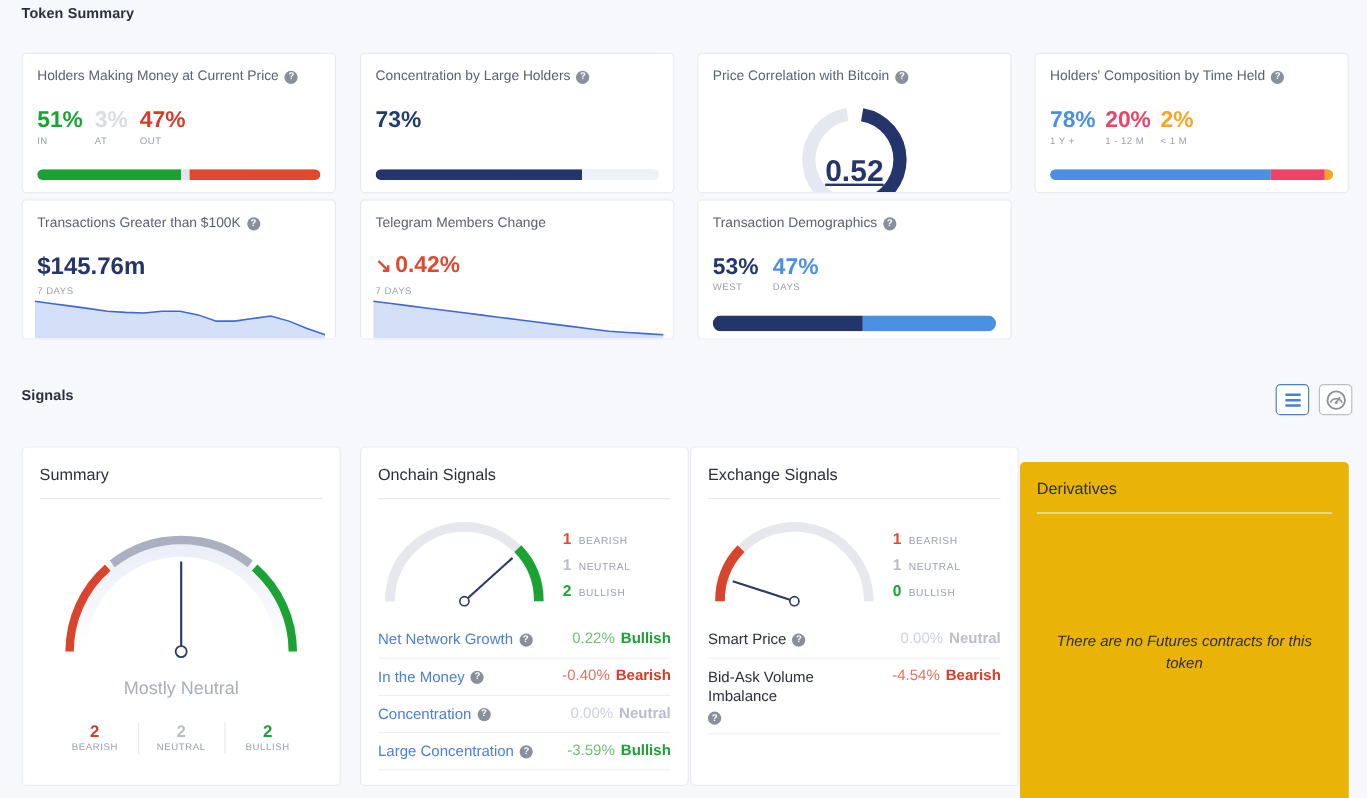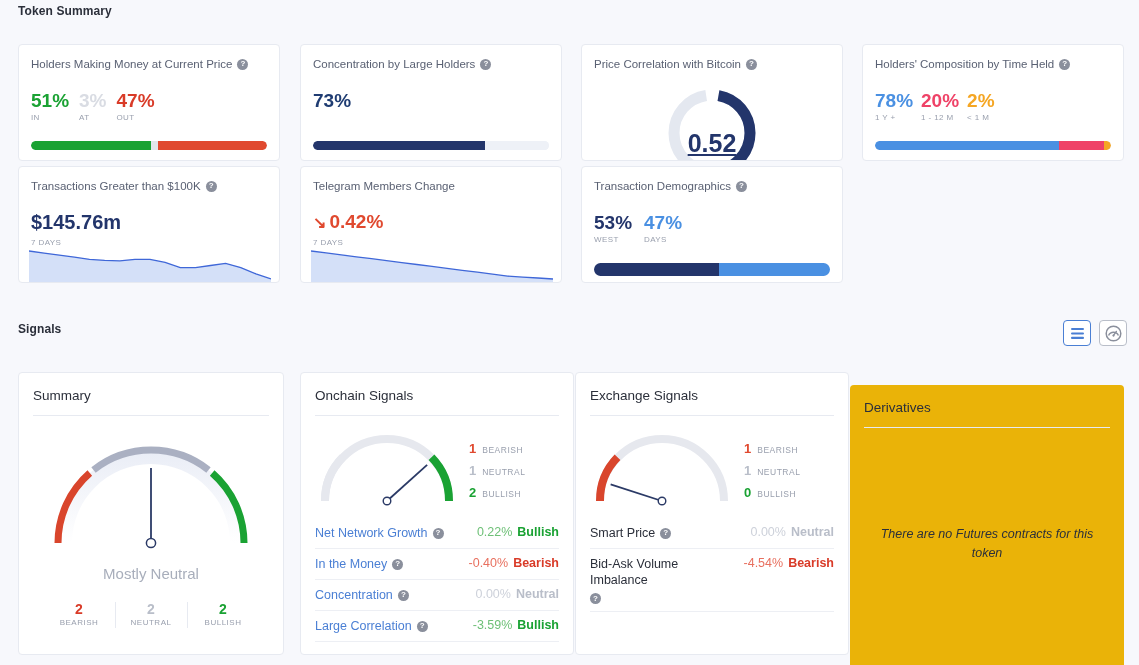--- a/index.html
+++ b/index.html
@@ -385,21 +385,21 @@
           <span>Concentration</span>
           <span class="help">?</span>
         </div>
         <div class="sig-vals">
           <span class="sig-pct p-neut">0.00%</span>
           <span class="sig-verdict v-neut">Neutral</span>
         </div>
       </div>
       <div class="sig-row">
         <div class="sig-name">
-          <span>Large Correlation</span>
+          <span>Large Concentration</span>
           <span class="help">?</span>
         </div>
         <div class="sig-vals">
           <span class="sig-pct p-bull">-3.59%</span>
           <span class="sig-verdict v-bull">Bullish</span>
         </div>
       </div>
     </div>
   </div>
 

